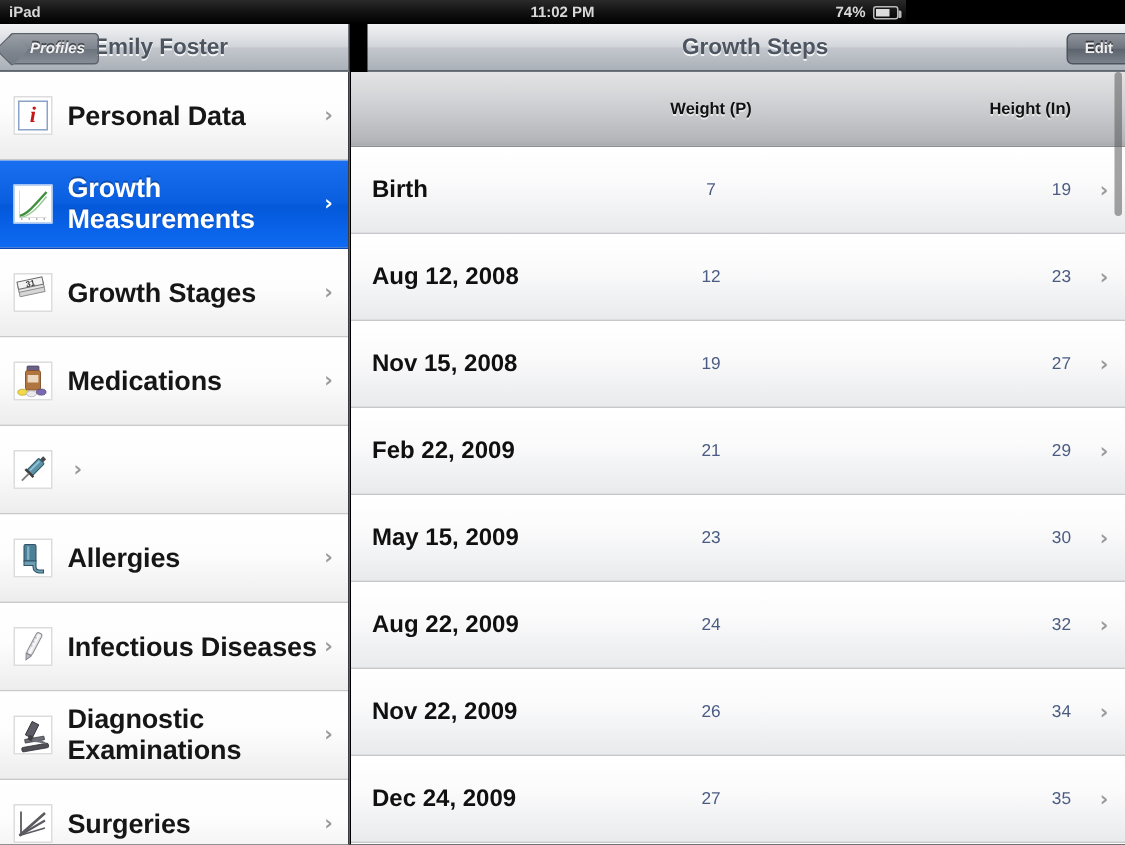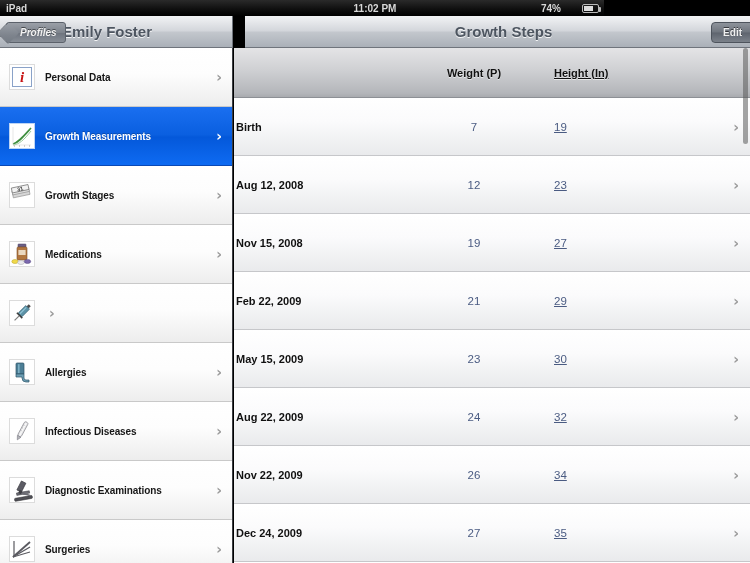--- a/index.html
+++ b/index.html
@@ -12,21 +12,21 @@
 
   
   .statusbar {
     position:absolute; top:0; left:0; width:604px; height:16px;
     background:linear-gradient(to bottom,#2a2a2a 0%,#101010 55%,#000 100%);
     color:#d8d8d8; font-size:10px; font-weight:bold;
     display:flex; align-items:center;
   }
   .sb-left { position:absolute; left:6px; display:flex; align-items:center; gap:4px; }
   .sb-center { position:absolute; left:0; width:750px; text-align:center; }
-  .sb-right { position:absolute; right:5px; display:flex; align-items:center; gap:21px; }
+  .sb-right { position:absolute; right:5px; display:flex; align-items:center; gap:5px; }
   .batt {
     width:17px; height:9px; border:1px solid #b9b9b9; border-radius:2px;
     position:relative; display:inline-block;
   }
   .batt::after {
     content:""; position:absolute; right:-3px; top:2px; width:2px; height:5px;
     background:#b9b9b9; border-radius:0 1px 1px 0;
   }
   .batt > i {
     position:absolute; left:1px; top:1px; bottom:1px; width:74%;
@@ -93,21 +93,21 @@
     border-bottom:1px solid #0a49b5;
   }
   .side-icon {
     width:26px; height:26px; flex:0 0 26px; margin-right:10px;
     background:#fff; border:1px solid #dcdcdc;
     display:flex; align-items:center; justify-content:center;
     overflow:hidden; position:relative;
   }
   .side-item.selected .side-icon { border-color:#bcd4f5; }
   .side-label {
-    font-size:10px; font-weight:bold; color:#161616; flex:1;
+    font-size:18px; font-weight:bold; color:#161616; flex:1;
     letter-spacing:-0.1px;
   }
   .side-item.selected .side-label { color:#fff; text-shadow:0 -1px 0 rgba(0,0,0,0.25); }
   .chev {
     font-family:"DejaVu Sans", sans-serif; font-size:14px; font-weight:bold;
     color:#9a9a9a; margin-left:4px;
   }
   .side-item.selected .chev { color:#fff; }
 
   .side-scrollbar {
@@ -123,23 +123,23 @@
   .tbl-header {
     height:50px; display:flex; align-items:center;
     background:linear-gradient(to bottom,#e4e4e6 0%,#cfd0d3 45%,#b4b6ba 92%,#a9abaf 100%);
     border-bottom:1px solid #8d9095;
   }
   .tbl-row {
     height:58px; display:flex; align-items:center;
     background:linear-gradient(to bottom,#ffffff 0%,#fbfbfc 40%,#e9eaec 100%);
     border-bottom:1px solid #c6c7ca;
   }
-  .c-date  { width:160px; padding-left:2px; font-size:11px; font-weight:bold; color:#101010; }
+  .c-date  { width:160px; padding-left:14px; font-size:16px; font-weight:bold; color:#101010; }
   .c-w     { width:160px; text-align:center; }
-  .c-h     { width:160px; text-align:left;text-decoration:underline; }
+  .c-h     { width:160px; text-align:right; }
   .c-chev  { flex:1; text-align:right; padding-right:11px; }
   .hdr-txt { font-size:11px; font-weight:bold; color:#111; text-shadow:0 1px 0 rgba(255,255,255,0.6); }
   .val     { font-size:11.5px; color:#4a5b82; }
 
   
   .ico-info {
     width:20px; height:20px; border:1px solid #8aa2c8;
     display:flex; align-items:center; justify-content:center;
     font-family:"Liberation Serif", serif; font-style:italic;
     font-weight:bold; font-size:15px; color:#c71414; line-height:1;

